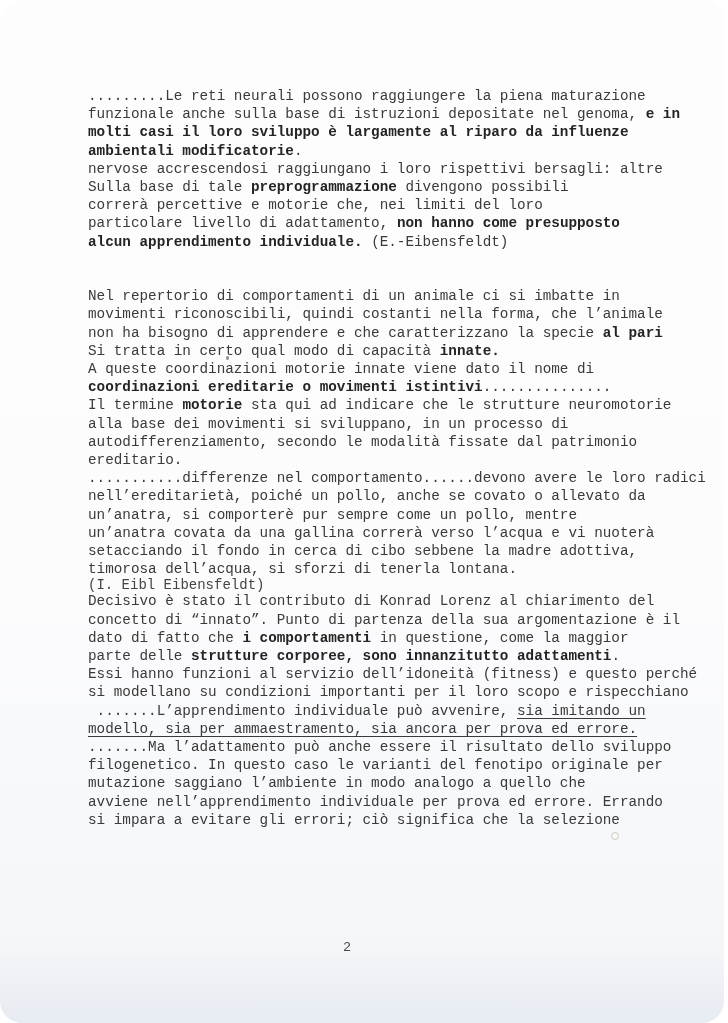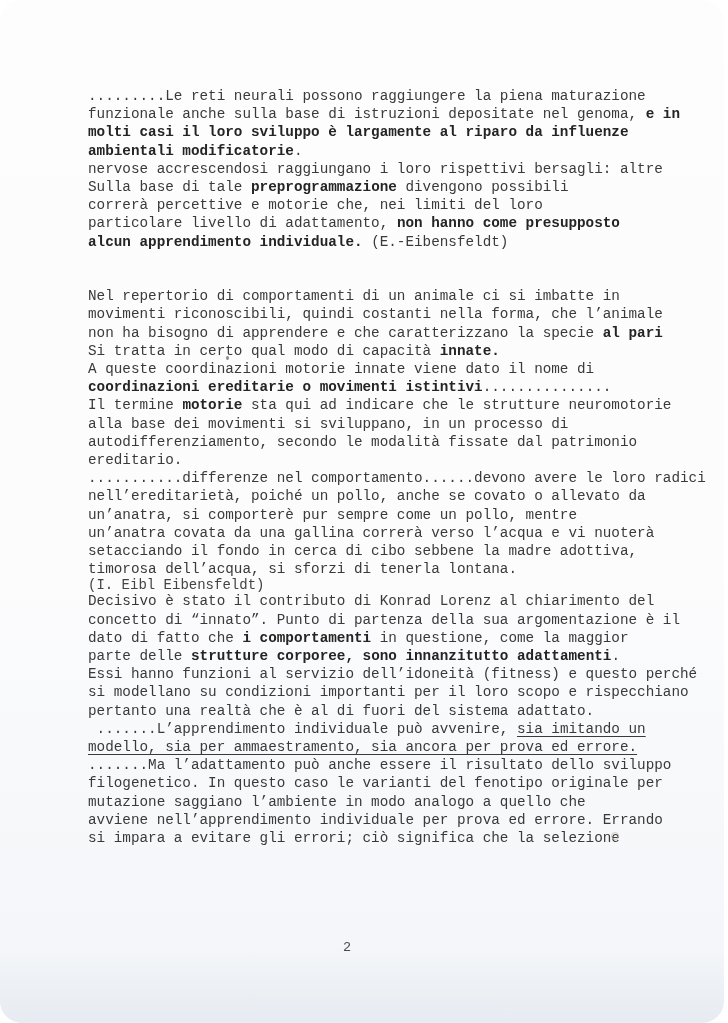--- a/index.html
+++ b/index.html
@@ -101,21 +101,20 @@
       <div class="line"><span>un’anatra covata da una gallina correrà verso l’acqua e vi nuoterà</span></div>
       <div class="line"><span>setacciando il fondo in cerca di cibo sebbene la madre adottiva,</span></div>
       <div class="line"><span>timorosa dell’acqua, si sforzi di tenerla lontana.</span></div>
       <div class="line small"><span>(I. Eibl Eibensfeldt)</span></div>
       <div class="line"><span>Decisivo è stato il contributo di Konrad Lorenz al chiarimento del</span></div>
       <div class="line"><span>concetto di “innato”. Punto di partenza della sua argomentazione è il</span></div>
       <div class="line"><span>dato di fatto che </span><span class="b">i comportamenti</span><span> in questione, come la maggior</span></div>
       <div class="line"><span>parte delle </span><span class="b">strutture corporee, sono innanzitutto adattamenti</span><span>.</span></div>
       <div class="line"><span>Essi hanno funzioni al servizio dell’idoneità (fitness) e questo perché</span></div>
       <div class="line"><span>si modellano su condizioni importanti per il loro scopo e rispecchiano</span></div>
-      <div class="line"><span>pertanto una realtà che è al di fuori del sistema adattato.</span></div>
       <div class="line"><span> .......L’apprendimento individuale può avvenire, </span><span class="u">sia imitando un</span></div>
       <div class="line"><span class="u">modello, sia per ammaestramento, sia ancora per prova ed errore.</span></div>
       <div class="line"><span>.......Ma l’adattamento può anche essere il risultato dello sviluppo</span></div>
       <div class="line"><span>filogenetico. In questo caso le varianti del fenotipo originale per</span></div>
       <div class="line"><span>mutazione saggiano l’ambiente in modo analogo a quello che</span></div>
       <div class="line"><span>avviene nell’apprendimento individuale per prova ed errore. Errando</span></div>
       <div class="line"><span>si impara a evitare gli errori; ciò significa che la selezione</span></div>
     </div>
   <div class="page-number-row">2</div>
   <div class="speck-1"></div>

